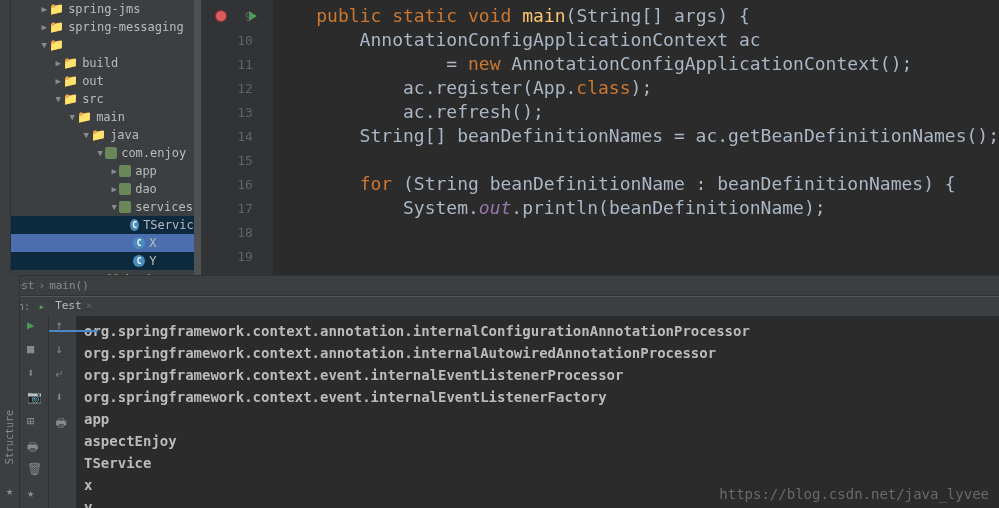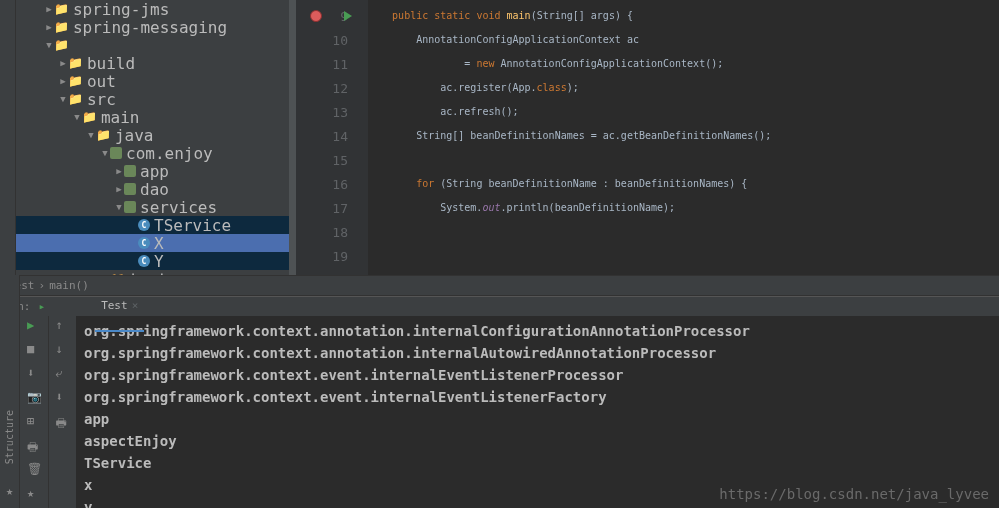--- a/index.html
+++ b/index.html
@@ -50,21 +50,21 @@
   display: inline-block;
   color: #8a8a8a;
   font-size: 9px;
   text-align: center;
 }
 .folder-icon { color: #87939a; margin-right: 4px; }
 .folder-icon.orange { color: #c97a3a; }
 .folder-icon.blue { color: #5b8cb5; }
 .pkg-icon { width: 12px; height: 12px; background: #6a8759; border-radius: 2px; margin-right: 4px; display:inline-block; }
 .class-icon { width: 12px; height: 12px; background: #4a8cbd; border-radius: 50%; margin-right: 4px; display:inline-flex; align-items:center; justify-content:center; color:#fff; font-size:8px; font-weight:bold; }
-.tree-label { color: #bbbbbb; font-size: 16px; }
+.tree-label { color: #bbbbbb; font-size: 12px; }
 .editor {
   flex: 1;
   background: #2b2b2b;
   position: relative;
   display: flex;
 }
 .gutter {
   width: 72px;
   background: #313335;
   padding-top: 4px;
@@ -89,21 +89,21 @@
   width: 0; height: 0;
   border-left: 8px solid #499c54;
   border-top: 5px solid transparent;
   border-bottom: 5px solid transparent;
   position: absolute; left: 48px;
 }
 .code {
   flex: 1;
   padding-top: 4px;
   font-family: Consolas, monospace;
-  font-size: 10px;
+  font-size: 18px;
 }
 .code-line {
   height: 24px;
   line-height: 24px;
   white-space: pre;
 }
 .code-line.hl { background: #323232; }
 .kw { color: #cc7832; }
 .method { color: #ffc66d; }
 .field { color: #9876aa; font-style: italic; }
@@ -130,21 +130,21 @@
   height: 20px;
   background: #3c3f41;
   width: 999px;
   display: flex;
   align-items: center;
   padding-left: 4px;
   font-size: 11px;
   border-top: 1px solid #555;
 }
 .run-label { color: #8a8a8a; margin-right: 8px; }
-.run-tab { color: #bbbbbb; padding: 18px 6px; border-bottom: 2px solid #4a88c7; margin-left: 46px; }
+.run-tab { color: #bbbbbb; padding: 18px 6px; border-bottom: 2px solid #4a88c7; }
 .run-tab-close { color: #5e6366; margin-left: 4px; }
 .run-toolbar {
   width: 28px;
   background: #3c3f41;
   padding-top: 22px;
   display: flex;
   flex-direction: column;
   align-items: center;
   gap: 10px;
 }

